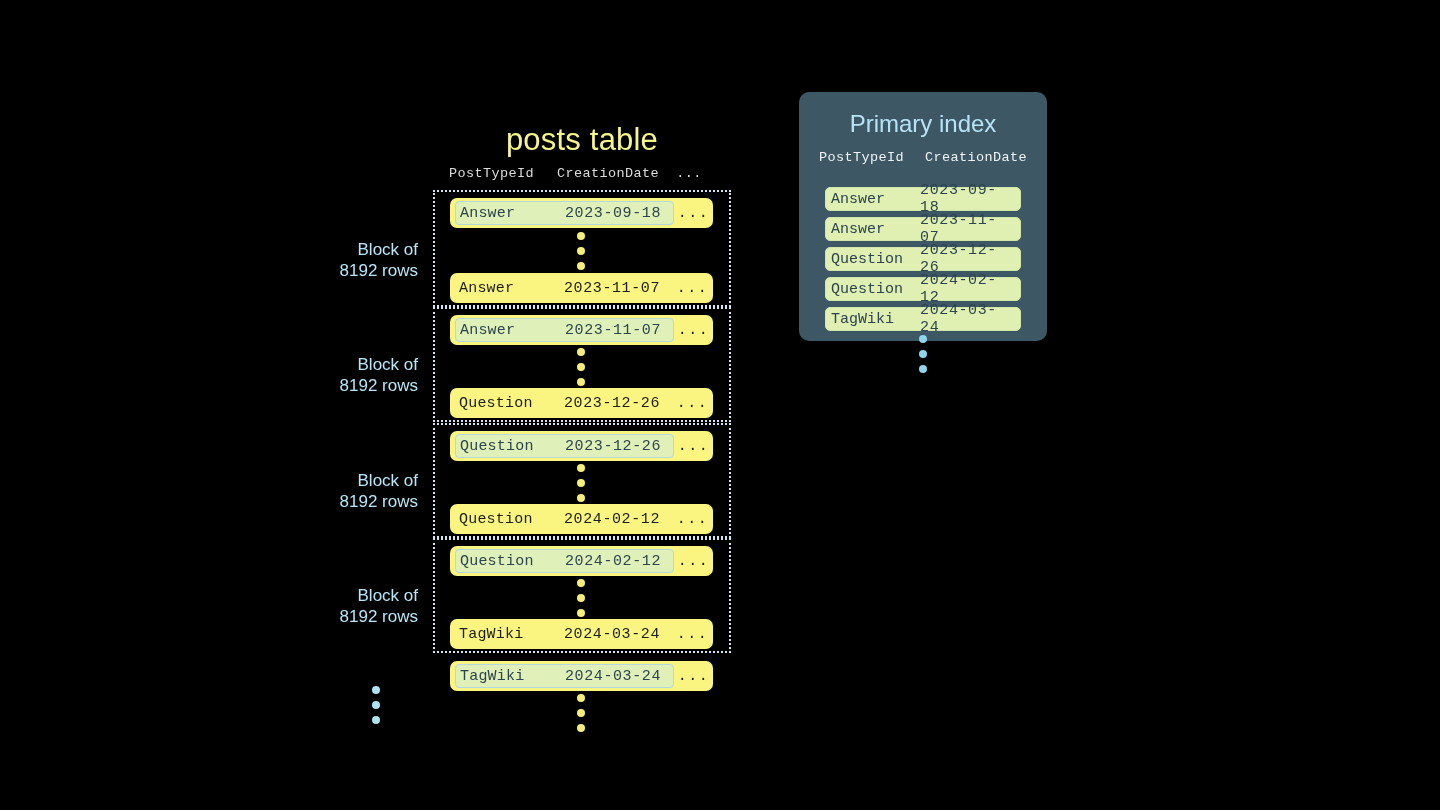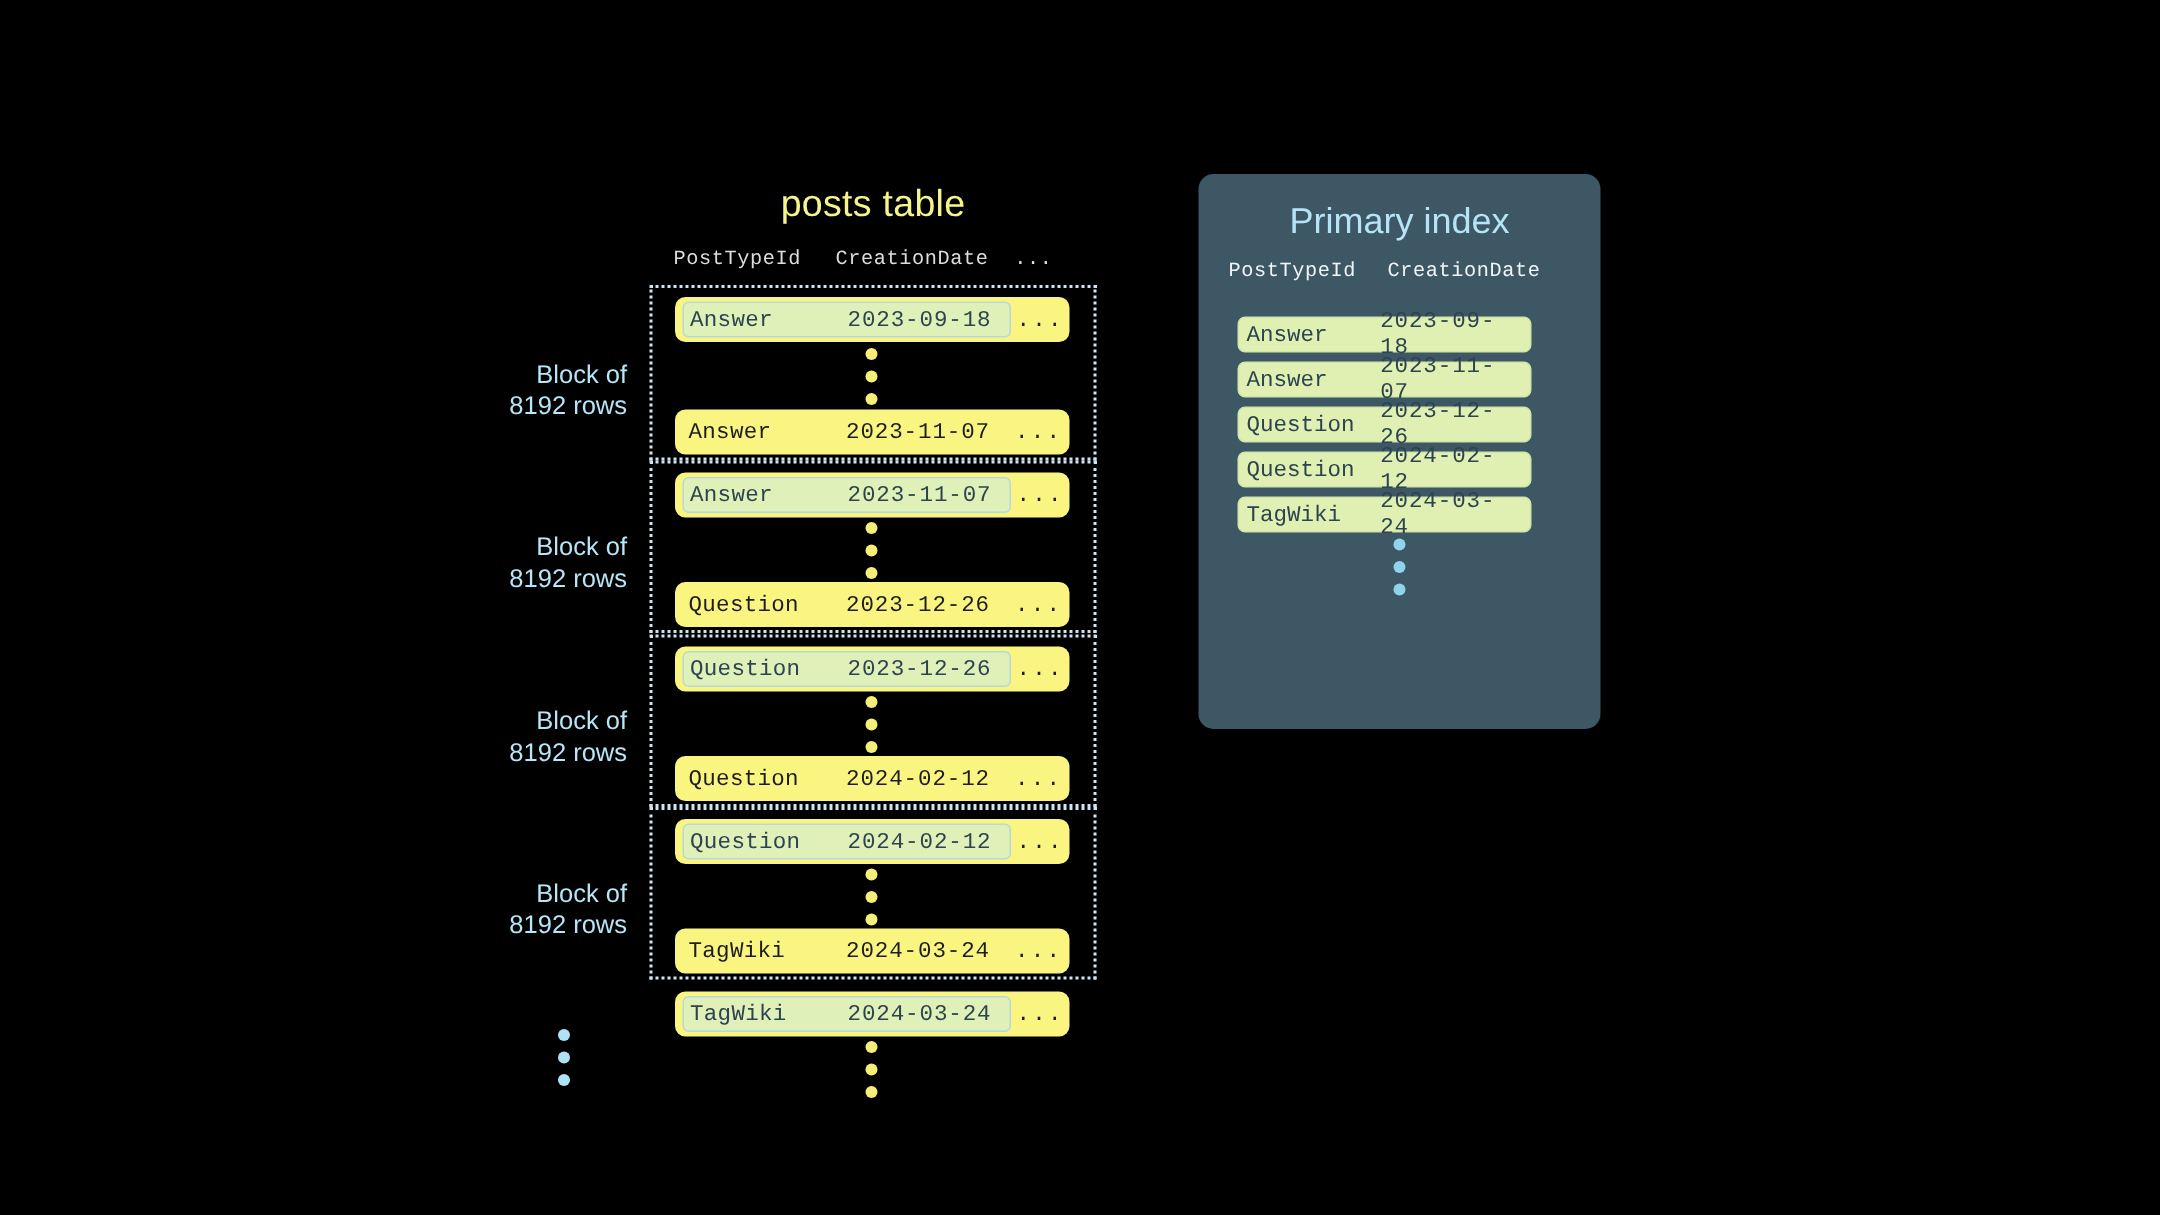--- a/index.html
+++ b/index.html
@@ -23,21 +23,21 @@
   }
 
   
   .posts-title {
     position: absolute;
     left: 433px;
     top: 122px;
     width: 298px;
     text-align: center;
     color: #f6f58c;
-    font-size: 25px;
+    font-size: 31px;
     font-weight: 400;
     letter-spacing: 0.2px;
     font-family: "Liberation Sans", sans-serif;
   }
 
   .posts-colheaders {
     position: absolute;
     left: 449px;
     top: 166px;
     width: 264px;
@@ -132,26 +132,25 @@
     height: 8px;
     border-radius: 50%;
   }
   .vdots.yellow i { background: #f5ef7a; }
   .vdots.blue i { background: #aee3f5; }
 
   
   .index-panel {
     position: absolute;
     left: 799px;
-    top: 116px;
+    top: 92px;
     width: 248px;
-    height: 370px;
+    height: 249px;
     background: #3d5764;
     border-radius: 10px;
-    padding-left: 20px;
   }
   .index-title {
     position: absolute;
     left: 0;
     top: 18px;
     width: 100%;
     text-align: center;
     color: #b6e4f6;
     font-size: 24px;
     font-family: "Liberation Sans", sans-serif;

